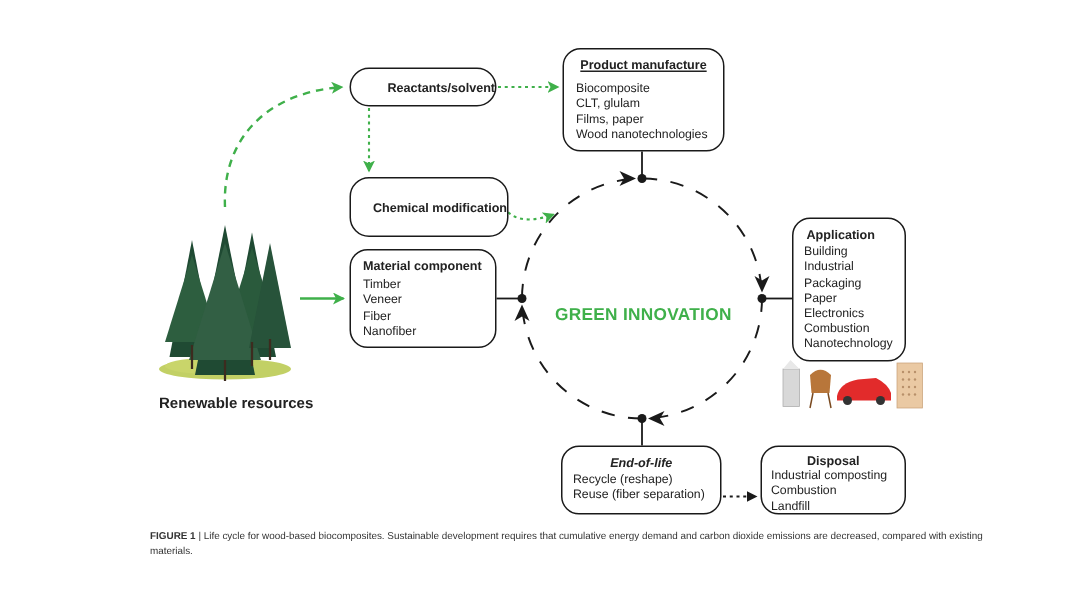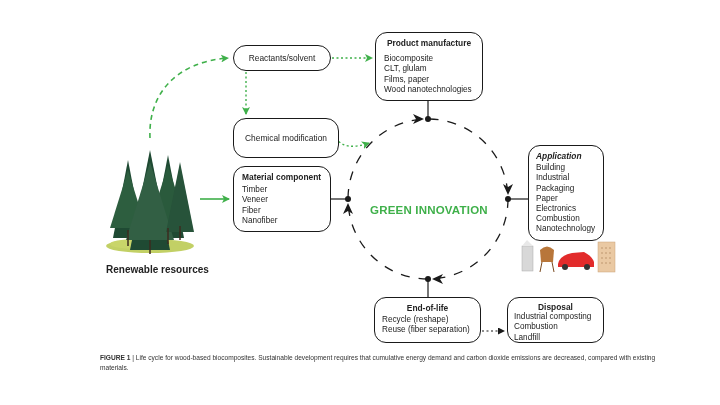--- a/index.html
+++ b/index.html
@@ -1,29 +1,29 @@
 <!DOCTYPE html>
 <html><head>
 <meta charset="utf-8">
 <style>
   html, body { margin:0; padding:0; background:#ffffff; }
   body { width:720px; height:405px; position:relative; overflow:hidden; font-family:"Liberation Sans", sans-serif; color:#222; }
   svg#diagram { position:absolute; left:0; top:0; width:720px; height:405px; }
   .box { position:absolute; border:1.3px solid #1a1a1a; border-radius:12px; background:#fff; box-sizing:border-box; font-size:8.2px; line-height:10.2px; }
-  .pill { border-radius:13px; display:flex; align-items:center; justify-content:center; font-weight:normal; font-size:8.4px; }
+  .pill { border-radius:13px; display:flex; align-items:center; justify-content:flex-end; font-weight:bold; font-size:8.4px; }
   .box .title { font-weight:bold; font-size:8.4px; margin-bottom:2px; }
   .box .item { white-space:nowrap; }
   #box-product { left:375px; top:32px; width:108px; height:69px; padding:5px 0 0 8px; }
-  #box-product .title { text-align:center; margin-right:8px; margin-bottom:6px; }
+  #box-product .title { text-align:center; margin-right:8px; margin-bottom:6px;text-decoration:underline; }
   #box-material { left:233px; top:166px; width:98px; height:66px; padding:5px 0 0 8px; }
   #box-material .title { margin-bottom:3px; }
   #box-application { left:528px; top:145px; width:76px; height:96px; padding:5px 0 0 7px; }
-  #box-application .title { text-align:left; margin-right:18px; margin-bottom:2px;font-style:italic; }
+  #box-application .title { text-align:center; margin-right:18px; margin-bottom:2px; }
   #box-endoflife { left:374px; top:297px; width:107px; height:46px; padding:5px 0 0 7px; }
-  #box-endoflife .title { text-align:center; margin-right:7px; margin-bottom:2px; }
+  #box-endoflife .title { text-align:center; margin-right:7px; margin-bottom:2px;font-style:italic; }
   #box-disposal { left:507px; top:297px; width:97px; height:46px; padding:4px 0 0 6px; }
   #box-disposal .title { text-align:center; margin-right:6px; margin-bottom:0; }
   #box-reactants { left:233px; top:45px; width:98px; height:26px; }
   #box-chemical { left:233px; top:118px; width:106px; height:40px; }
   .center-label { position:absolute; left:370px; top:204px; font-weight:bold; color:#3fb04a; font-size:11.5px; letter-spacing:0.2px; white-space:nowrap; }
   .tree-label { position:absolute; left:106px; top:264px; font-weight:bold; font-size:10px; white-space:nowrap; }
   .caption { position:absolute; left:100px; top:353px; width:560px; font-size:6.6px; line-height:10px; color:#333; }
   .caption b { font-weight:bold; }
 </style>
 </head>

